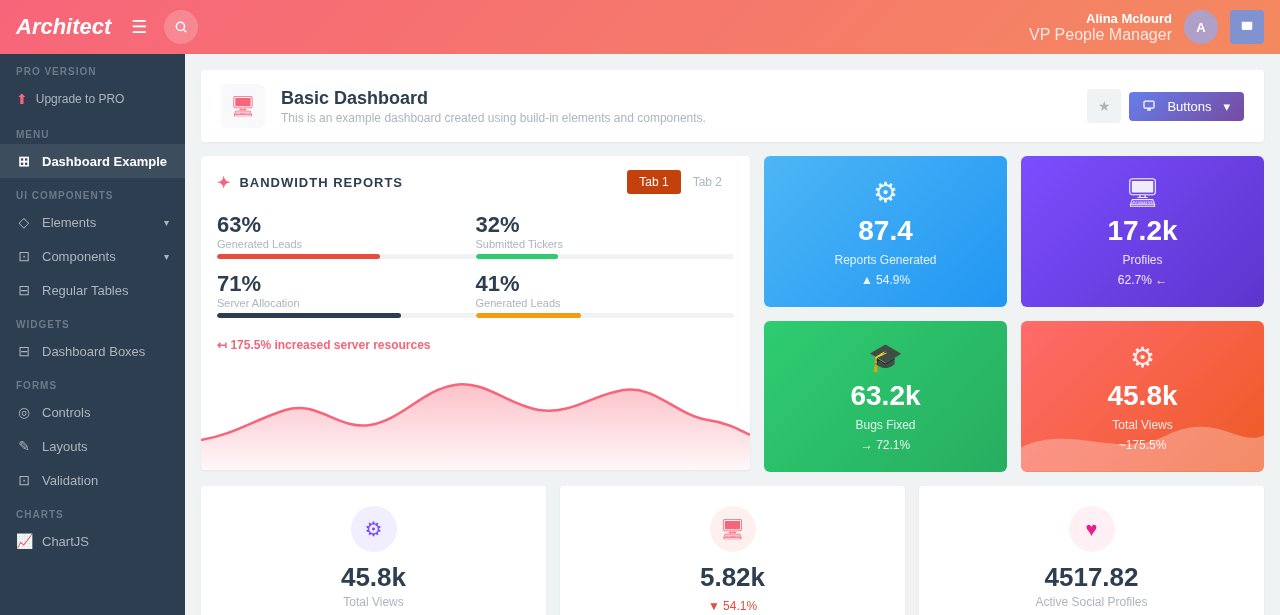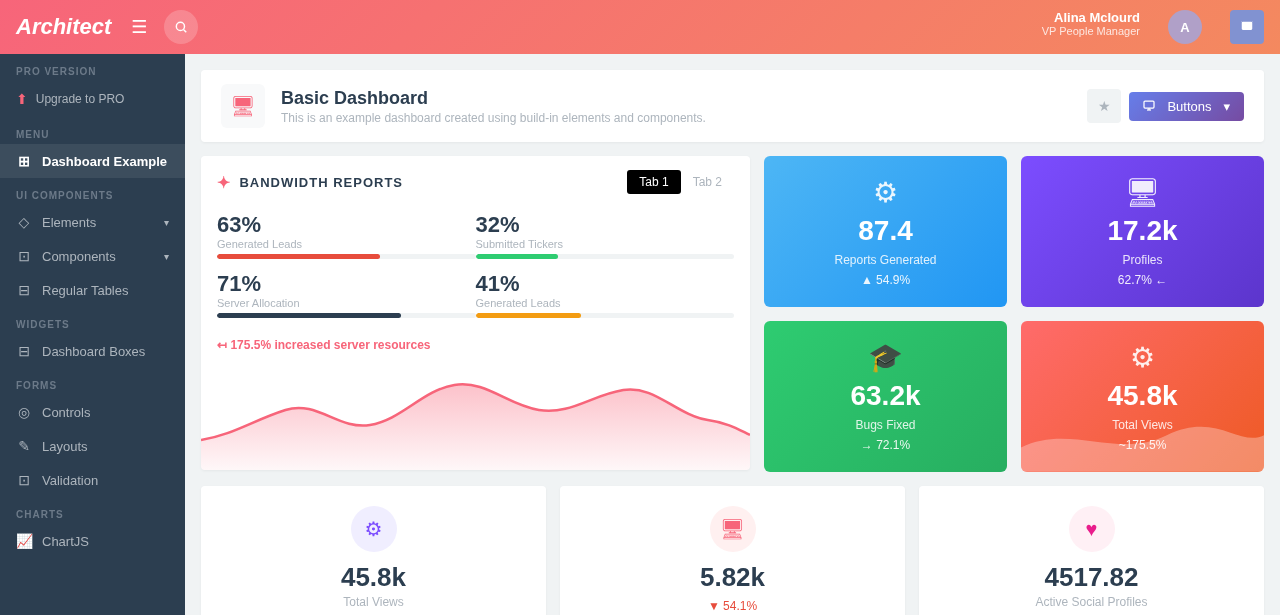--- a/index.html
+++ b/index.html
@@ -13,24 +13,24 @@
       align-items: center;
       padding: 0 16px;
       flex-shrink: 0;
     }
     .top-nav .logo { color: white; font-size: 22px; font-weight: bold; font-style: italic; margin-right: 20px; }
     .top-nav .hamburger { color: white; font-size: 18px; margin-right: 16px; cursor: pointer; }
     .top-nav .search-btn {
       width: 34px; height: 34px; border-radius: 50%; background: rgba(255,255,255,0.2);
       display: flex; align-items: center; justify-content: center; color: white; cursor: pointer;
     }
-    .top-nav .right { margin-left: auto; display: flex; gap: 28px; }
+    .top-nav .right { margin-left: auto; display: flex; align-items: center; gap: 12px; }
     .top-nav .user-info { text-align: right; }
     .top-nav .user-name { color: white; font-size: 13px; font-weight: 600; }
-    .top-nav .user-role { color: rgba(255,255,255,0.8); font-size: 11px; }
+    .top-nav .user-role { color: rgba(255,255,255,0.8); font-size: 16px; }
     .top-nav .avatar { width: 34px; height: 34px; border-radius: 50%; background: #ccc; overflow: hidden; }
     .top-nav .notif-btn {
       width: 34px; height: 34px; background: rgba(100,149,237,0.8);
       border-radius: 4px; display: flex; align-items: center; justify-content: center; color: white; font-size: 14px;
     }
 
     
     .main-layout { display: flex; flex: 1; overflow: hidden; justify-content: space-between; }
 
     
@@ -91,21 +91,21 @@
     .bandwidth-header {
       display: flex; align-items: center; justify-content: space-between;
       padding: 14px 16px 12px;
     }
     .bandwidth-title { display: flex; align-items: center; gap: 8px; font-size: 13px; font-weight: 700; color: #2c3e50; letter-spacing: 1px; }
     .bandwidth-title .bw-icon { color: #f7657a; font-size: 16px; }
     .tab-group { display: flex; }
     .tab-btn {
       padding: 5px 12px; font-size: 12px; border-radius: 3px; cursor: pointer; color: #adb5bd;
     }
-    .tab-btn.active { background: #000000; color: white; }
+    .tab-btn.active { background: #c2410c; color: white; }
 
     
     .stats-grid { display: grid; grid-template-columns: 1fr 1fr; gap: 0; padding: 0 16px 10px; }
     .stat-item { padding: 6px 0; }
     .stat-pct { font-size: 22px; font-weight: 700; color: #2c3e50; }
     .stat-label { font-size: 11px; color: #adb5bd; margin-bottom: 4px; }
     .progress-bar { height: 5px; background: #f0f3f4; border-radius: 3px; overflow: hidden; margin-top: 4px; }
     .progress-fill { height: 100%; border-radius: 3px; }
     .red-fill { background: #e74c3c; }
     .green-fill { background: #2ecc71; }

